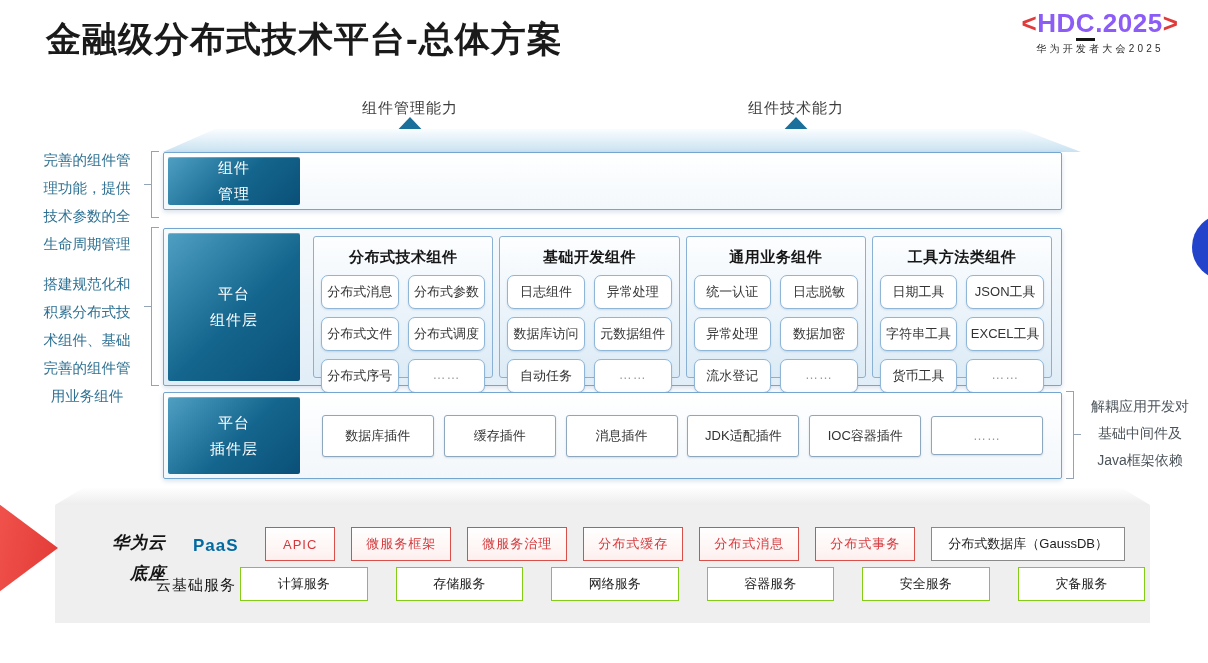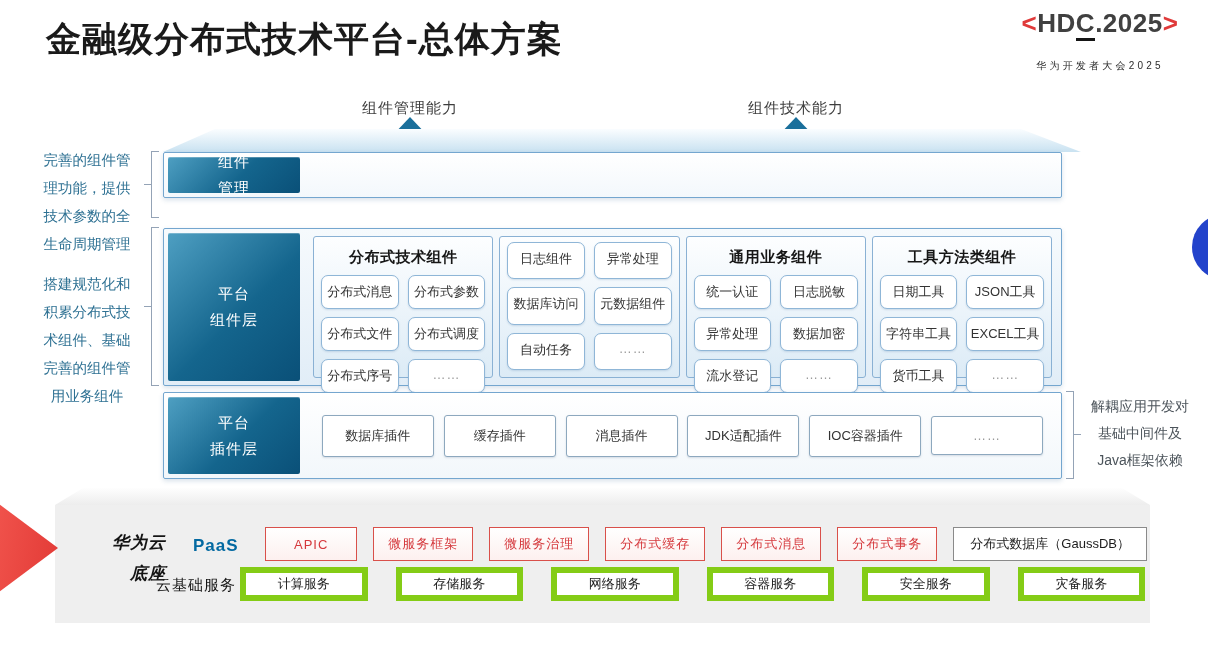--- a/index.html
+++ b/index.html
@@ -5,23 +5,23 @@
   * { margin:0; padding:0; box-sizing:border-box; }
   html,body { background:#fff; }
   body { font-family:"Liberation Sans","DejaVu Sans",sans-serif; }
   .stage { position:relative; width:1208px; height:663px; background:#fff; overflow:hidden; }
 
   
   .title { position:absolute; left:22px; top:16px; font-size:35px; font-weight:800; color:#1a1a1a; letter-spacing:1px;margin-left:24px; }
   .logo { position:absolute; right:6px; top:8px; width:204px; text-align:center; }
   .logo-line { font-size:26px; font-weight:bold; letter-spacing:.5px; white-space:nowrap; }
   .logo-line .lb,.logo-line .rb { color:#e03a3a; }
-  .logo-line .lt { color:#404040; }
+  .logo-line .lt { color:#8b5cf6; }
   .logo-line .lc { border-bottom:3px solid #151515; }
-  .logo-sub { font-size:10px; letter-spacing:3.2px; color:#2b2b2b; margin-top:20px; white-space:nowrap; }
+  .logo-sub { font-size:10px; letter-spacing:3.2px; color:#2b2b2b; margin-top:3px; white-space:nowrap; }
 
   
   .arrow-label { position:absolute; top:99px; width:124px; text-align:center; font-size:15px; color:#3d3d3d; letter-spacing:1px; }
   .up-arrow { position:absolute; top:117px; width:36px; height:44px; }
   .up-arrow .head { width:0; height:0; margin:0 auto; border-left:18px solid transparent; border-right:18px solid transparent; border-bottom:19px solid #1a6f9b; }
   .up-arrow .stem { width:15px; height:25px; margin:0 auto; background:linear-gradient(180deg,#2c84ab,#0f5e8a); }
 
   
   .slab-top { position:absolute; left:163px; top:129px; width:918px; height:23px;
     clip-path:polygon(52px 0, calc(100% - 60px) 0, 100% 100%, 0 100%);
@@ -37,21 +37,21 @@
   .brk-l { position:absolute; left:151px; width:8px; border:1.5px solid #94a3b6; border-right:none; }
   .brk-l::after { content:""; position:absolute; left:-8px; top:calc(50% - 1px); width:7px; border-top:1.5px solid #94a3b6; }
   .brk1 { top:151px; height:67px; }
   .brk2 { top:227px; height:159px; }
   .brk-r { position:absolute; left:1066px; top:391px; width:8px; height:88px; border:1.5px solid #94a3b6; border-left:none; }
   .brk-r::after { content:""; position:absolute; right:-8px; top:calc(50% - 1px); width:7px; border-top:1.5px solid #94a3b6; }
 
   
   .row { position:absolute; left:163px; width:899px; border:1px solid #74a6cf; border-radius:2px;
     box-shadow:0 2px 5px rgba(40,90,140,.18); display:flex; }
-  .row1 { top:152px; height:46px; background:linear-gradient(180deg,#ffffff,#f3f8fc); }
+  .row1 { top:152px; height:58px; background:linear-gradient(180deg,#ffffff,#f3f8fc); }
   .row2 { top:228px; height:158px; background:linear-gradient(180deg,#f6fafd,#e1edf7); }
   .row3 { top:392px; height:87px; background:linear-gradient(180deg,#ffffff,#f2f7fb); }
   .row-label { flex:none; width:132px; margin:4px; border-radius:2px; color:#fff; font-size:15px; letter-spacing:1px;
     line-height:26px; display:flex; align-items:center; justify-content:center; text-align:center; white-space:pre-line;
     background:linear-gradient(135deg,#4e9fc2 0%,#14658d 55%,#0a5078 100%);
     box-shadow:inset 0 1px 0 rgba(255,255,255,.25); }
 
   .row1-items { flex:1; display:flex; align-items:center; justify-content:space-between; margin:0 24px 0 104px; }
   .chip { background:#fff; border:1px solid #8fb6d7; border-radius:6px; padding:8px 12px; font-size:13px; color:#333;
     text-align:center; min-width:58px; white-space:nowrap; box-shadow:0 1px 2px rgba(60,110,160,.2); }
@@ -75,25 +75,25 @@
   .found-panel { position:absolute; left:55px; top:505px; width:1095px; height:118px; background:#efefef; }
   .red-wedge { position:absolute; left:0; top:502px; width:58px; height:92px;
     clip-path:polygon(0 3%, 100% 50%, 0 97%); background:linear-gradient(100deg,#f0524b,#e23a36); }
   .found-label { position:absolute; left:82px; top:527px; width:84px; font-size:17px; font-weight:bold; color:#141414;
     line-height:31px; white-space:pre-line; text-align:right; letter-spacing:1px;font-style:italic; }
   .paas-label { position:absolute; left:193px; top:536px; font-size:17px; font-weight:bold; color:#0369a1; letter-spacing:1px; }
   .paas-row { position:absolute; left:265px; top:527px; height:34px; display:flex; gap:16px; }
   .pbox { display:flex; align-items:center; justify-content:center; font-size:13px; white-space:nowrap; }
   .pbox.red { border:1px solid #d9504a; color:#d5383c; padding:0 14px; letter-spacing:1px;
     background:linear-gradient(180deg,#ffffff,#fdf0ef); }
-  .pbox.red.apic { padding:0 28px; }
+  .pbox.red.apic { padding:0 17px; }
   .pbox.plain { border:1px solid #8a8a8a; color:#1c1c1c; background:#fff; padding:0 16px; }
   .cloud-label { position:absolute; left:156px; top:576px; font-size:15px; color:#141414; letter-spacing:1px; }
   .cloud-row { position:absolute; left:240px; top:567px; width:905px; height:34px; display:flex; gap:28px; }
-  .cbox { flex:1; border:6px solid #84cc16; background:#fff; color:#1c1c1c; font-size:13px;
+  .cbox { flex:1; border:1px solid #84cc16; background:#fff; color:#1c1c1c; font-size:13px;
     display:flex; align-items:center; justify-content:center; white-space:nowrap; }
 
   .blue-circle { position:absolute; left:1192px; top:214px; width:66px; height:66px; border-radius:50%; background:#2343cb; }
 </style>
 </head>
 <body>
 
 <div class="stage">
 
   <div class="title">金融级分布式技术平台-总体方案</div>
@@ -147,20 +147,21 @@
         <div class="group-grid">
           <div class="chip g">分布式消息</div>
           <div class="chip g">分布式参数</div>
           <div class="chip g">分布式文件</div>
           <div class="chip g">分布式调度</div>
           <div class="chip g">分布式序号</div>
           <div class="chip g">……</div>
         </div>
       </div>
       <div class="group">
+        <div class="group-title">基础开发组件</div>
         <div class="group-grid">
           <div class="chip g">日志组件</div>
           <div class="chip g">异常处理</div>
           <div class="chip g">数据库访问</div>
           <div class="chip g">元数据组件</div>
           <div class="chip g">自动任务</div>
           <div class="chip g">……</div>
         </div>
       </div>
       <div class="group">

